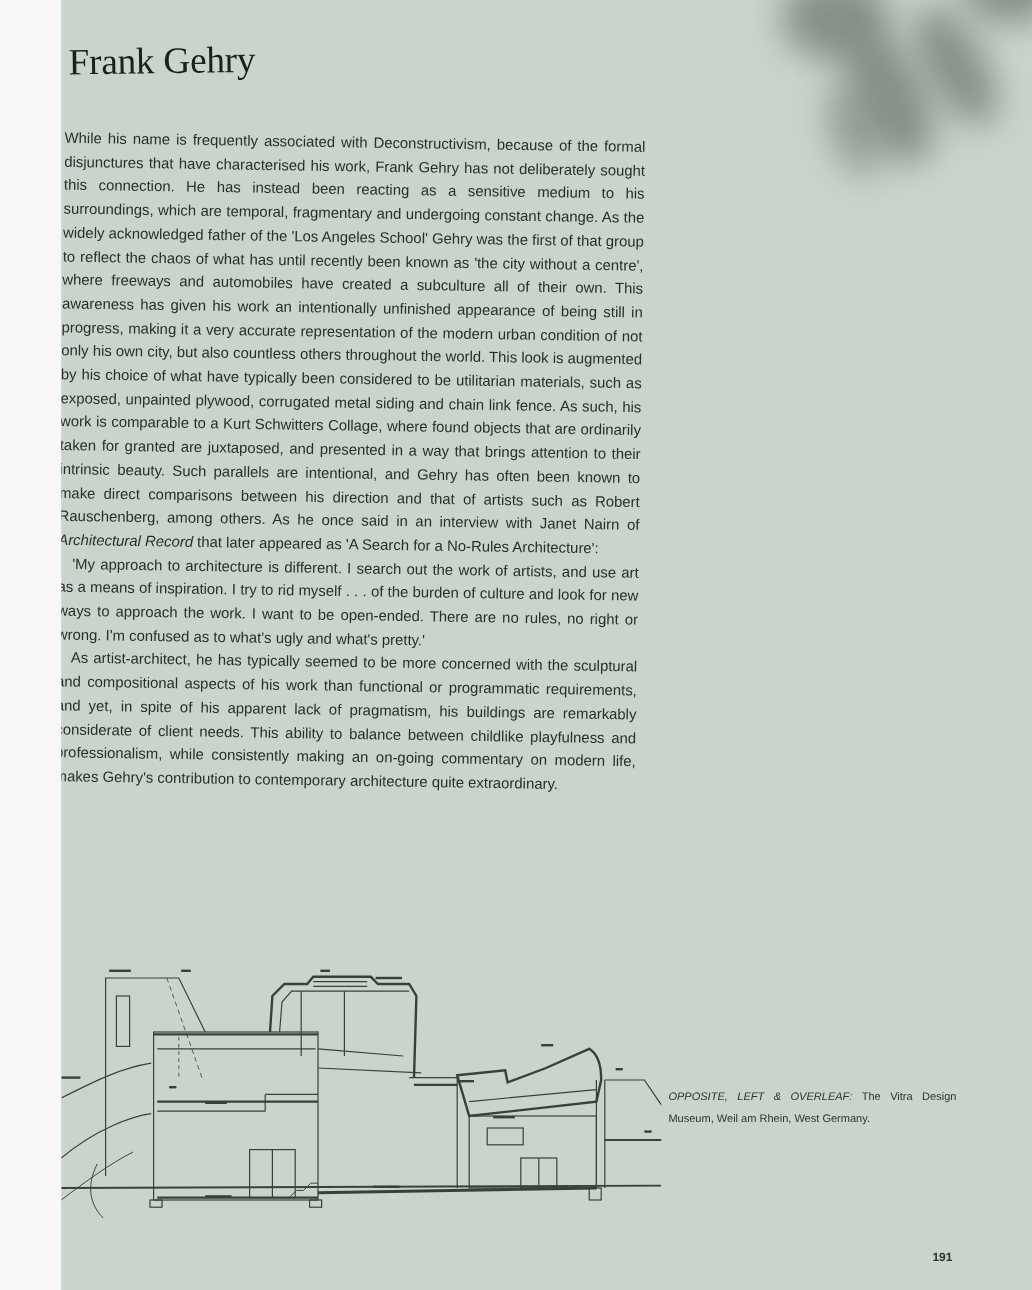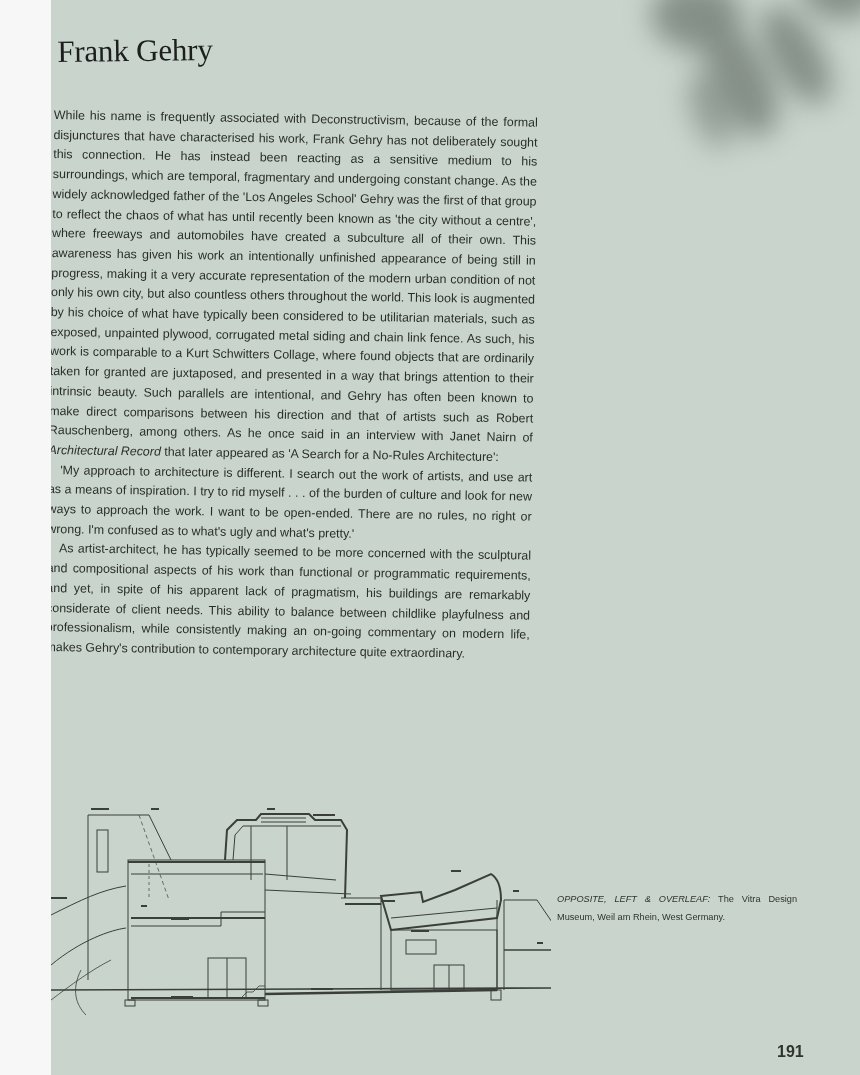--- a/index.html
+++ b/index.html
@@ -67,26 +67,26 @@
   .caption {
     position: absolute;
     left: 506px; top: 878px;
     width: 240px;
     font-size: 9.2px;
     line-height: 18.2px;
     color: #2f3330;
     text-align: justify;
   }
   .caption p { margin: 0; }
-  .caption p.second { margin-top: 12px; }
+  .caption p.second { margin-top: 27px; }
   .caption .lead { font-style: italic; }
   .page-number {
     position: absolute;
     left: 726px; top: 1043px;
-    font-size: 16px;
+    font-size: 10px;
     color: #2f3330;
     font-weight: bold;
   }
 </style>
 </head>
 <body>
 
 <div class="page">
 
   <div class="shadow">

